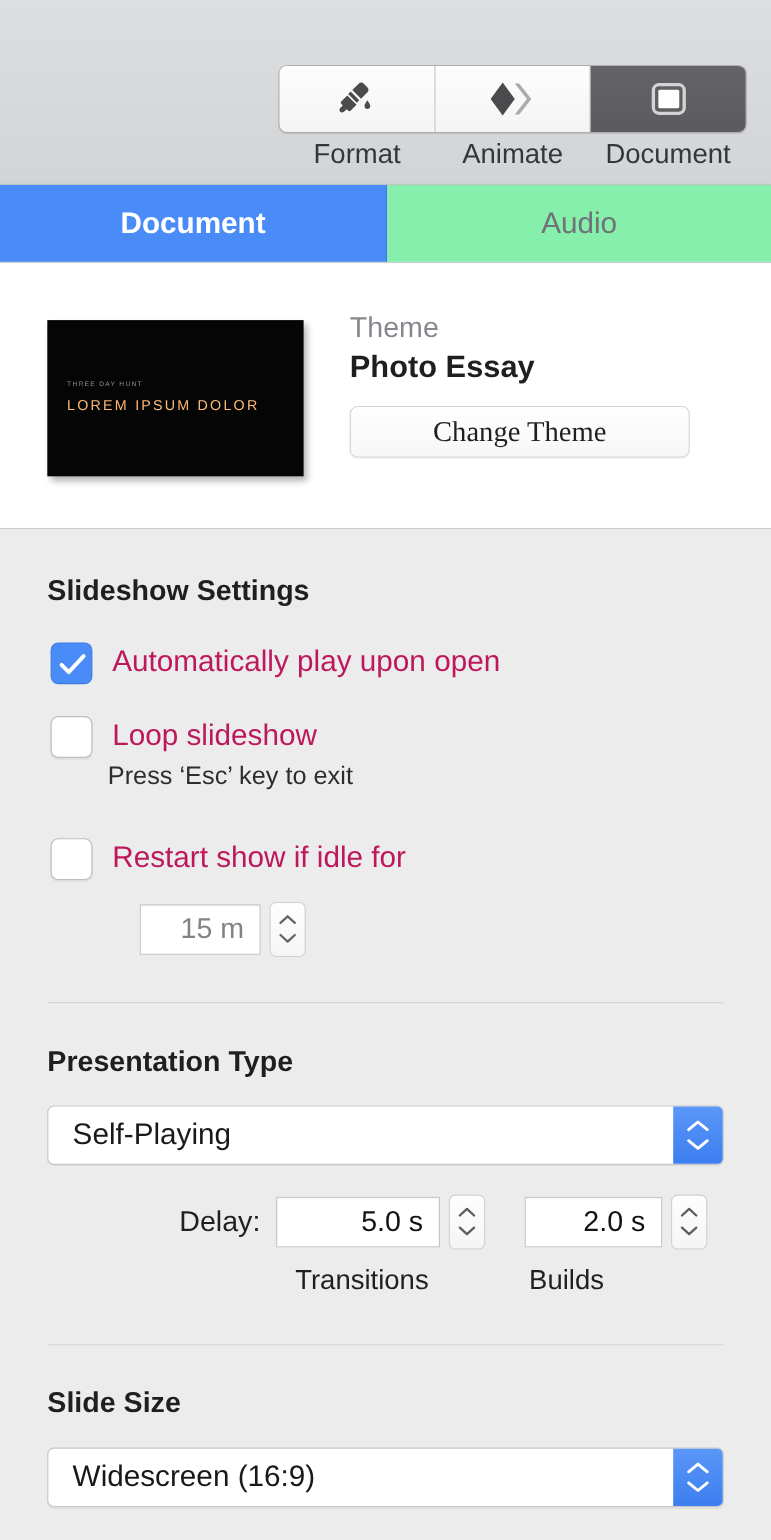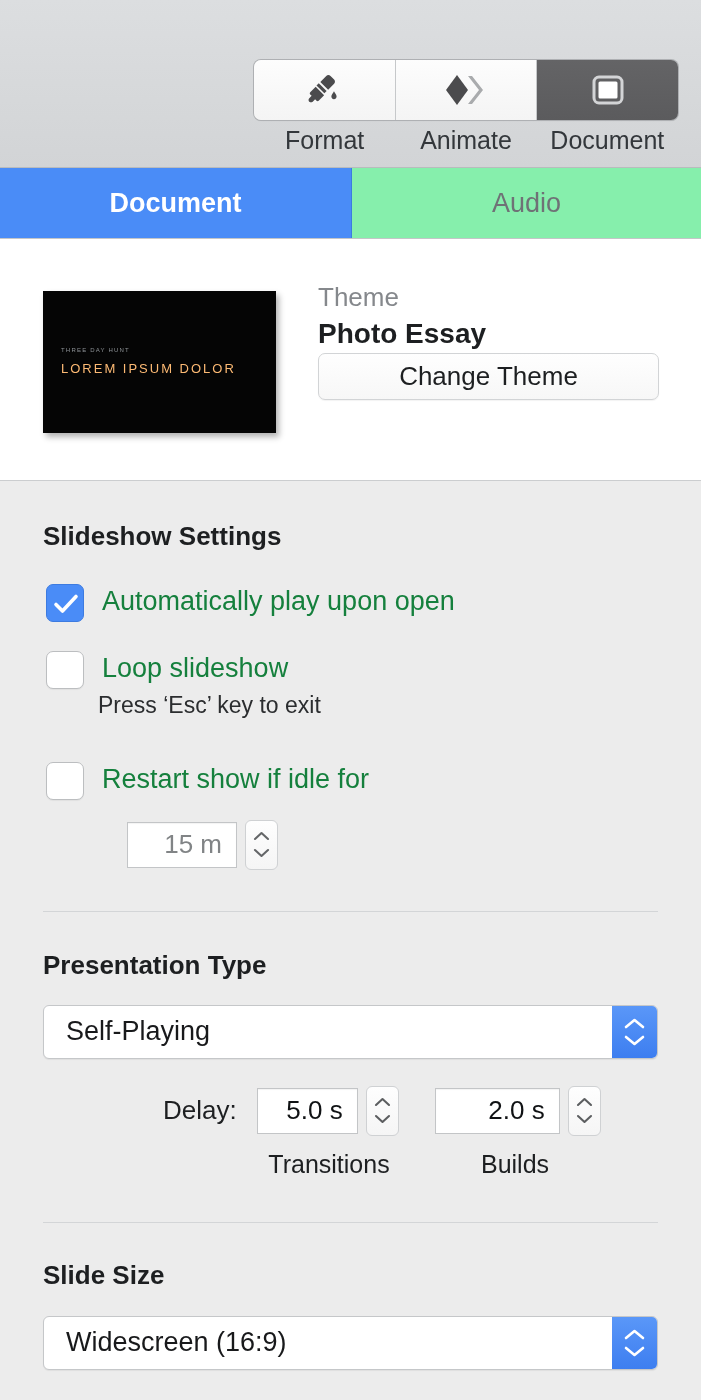--- a/index.html
+++ b/index.html
@@ -121,28 +121,28 @@
   }
   .theme-name {
     font-size: 28px;
     font-weight: bold;
     color: #1d1f21;
     line-height: 1.28;
     margin-top: 2px;
   }
   .change-theme-btn {
     position: absolute;
-    left: 318px; top: 114px;
-    width: 341px; height: 47px;
+    left: 318px; top: 130px;
+    width: 309px; height: 47px;
     background: linear-gradient(180deg,#fefefe,#f7f7f7);
     border: 1px solid #d2d4d6;
     border-radius: 7px;
     font-size: 26px;
     color: #1d1f21;
-    font-family: Liberation Sans, sans-serif;
+    font-family: Liberation Serif, serif;
     cursor: default;
     box-shadow: 0 1px 1px rgba(0,0,0,.05);
   }
 
   
   .body { background: #ececec; }
   .section { position: relative; }
   .section-title {
     font-size: 26px;
     font-weight: bold;
@@ -172,21 +172,21 @@
     border: 1px solid #bcbec0;
     box-shadow: 0 1px 1px rgba(0,0,0,.05);
   }
   .cb.on {
     background: #4a8cf7;
     border: 1px solid #3d7be0;
   }
   .cb.on svg { position: absolute; left: 6px; top: 7px; }
   .check-label {
     font-size: 27px;
-    color: #15803d;
+    color: #be185d;
     margin-left: 18px;
     line-height: 1.55;
     white-space: nowrap;
   }
   .sub-note {
     font-size: 23px;
     color: #2b2d2f;
     padding-left: 98px;
     margin-top: 2px;
     white-space: nowrap;
@@ -388,21 +388,21 @@
           </svg>
         <svg width="21" height="11" viewBox="0 0 21 11">
             <path d="M2 2 L10.5 9 L19 2" fill="none" stroke="#ffffff" stroke-width="2.6" stroke-linecap="round" stroke-linejoin="round"></path>
           </svg>
       </span>
     </div>
 
     <div class="field-row" style="padding-left:163px; margin-top:27px;">
       <span class="delay-label">Delay:</span>
 
-      <div class="numfield enabled" style="width:101px; margin-left:20px;">5.0 s</div>
+      <div class="numfield enabled" style="width:149px; margin-left:14px;">5.0 s</div>
       <div class="stepper">
         <svg width="17" height="10" viewBox="0 0 17 10">
             <path d="M2 8 L8.5 2 L15 8" fill="none" stroke="#5c5e60" stroke-width="2.1" stroke-linecap="round" stroke-linejoin="round"></path>
           </svg>
         <svg width="17" height="10" viewBox="0 0 17 10">
             <path d="M2 2 L8.5 8 L15 2" fill="none" stroke="#5c5e60" stroke-width="2.1" stroke-linecap="round" stroke-linejoin="round"></path>
           </svg>
       </div>
 
       <div class="numfield enabled" style="width:125px; margin-left:36px;">2.0 s</div>

